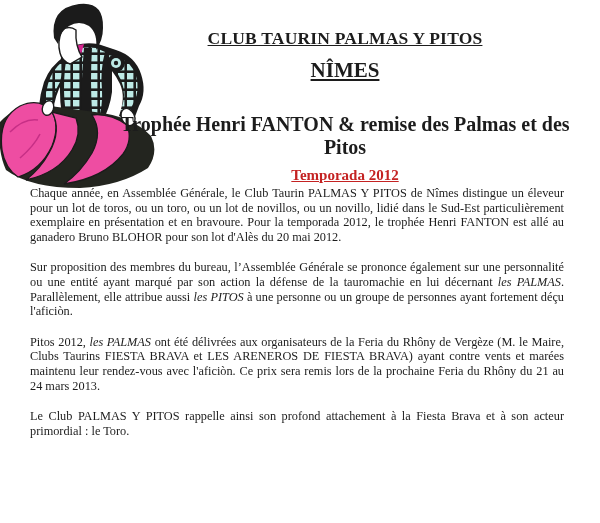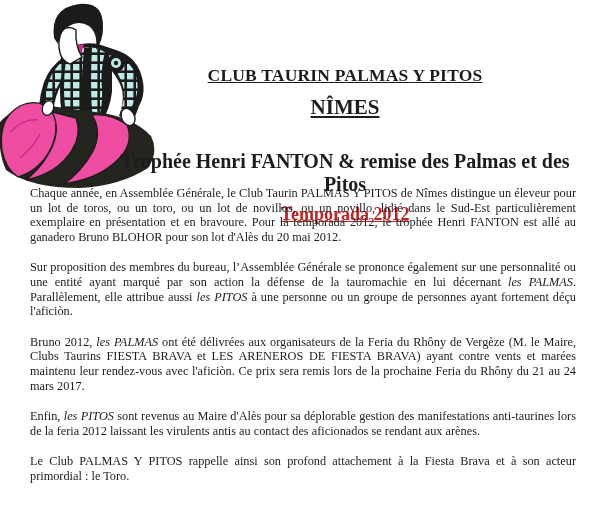--- a/index.html
+++ b/index.html
@@ -14,49 +14,48 @@
   .logo {
     position: absolute;
     left: 0; top: 0;
     width: 158px; height: 188px;
   }
   .header {
     position: absolute;
     left: 100px; top: 28px;
     width: 490px;
     text-align: center;
-    margin-top: 37px;
   }
   .club-title {
     font-size: 17.5px;
     font-weight: bold;
     text-decoration: underline;
     letter-spacing: 0.2px;
   }
   .city {
     font-size: 21px;
     font-weight: bold;
     text-decoration: underline;
     margin-top: 9px;
   }
   .trophy-line {
     font-size: 20px;
     font-weight: 600;
     margin-top: 30px;
   }
   .season {
-    font-size: 18px;
+    font-size: 15px;
     font-weight: bold;
     color: #c42222;
     text-decoration: underline;
     margin-top: 8px;
   }
   .body-text {
     position: absolute;
-    left: 30px; right: 24px;
+    left: 30px; right: 36px;
     top: 186px;
     font-size: 12.3px;
     line-height: 14.6px;
     text-align: justify;
   }
   .body-text p { margin: 0 0 16px 0; }
   .body-text p.last { }
   .body-text i { font-style: italic; }
 </style>
 </head>
@@ -111,18 +110,17 @@
   <div class="city">NÎMES</div>
   <div class="trophy-line">Trophée Henri FANTON &amp; remise des Palmas et des Pitos</div>
   <div class="season">Temporada 2012</div>
 </div>
 
 <div class="body-text">
   <p><span>Chaque année, en Assemblée Générale, le Club Taurin PALMAS Y PITOS de Nîmes distingue un éleveur pour un lot de toros, ou un toro, ou un lot de novillos, ou un novillo, lidié dans le Sud-Est particulièrement exemplaire en présentation et en bravoure. Pour la temporada 2012, le trophée Henri FANTON est allé au ganadero Bruno BLOHOR pour son lot d'Alès du 20 mai 2012.</span></p>
 
   <p><span>Sur proposition des membres du bureau, l’Assemblée Générale se prononce également sur une personnalité ou une entité ayant marqué par son action la défense de la tauromachie en lui décernant </span><i>les PALMAS</i><span>. Parallèlement, elle attribue aussi </span><i>les PITOS</i><span> à une personne ou un groupe de personnes ayant fortement déçu l'aficiòn.</span></p>
 
-  <p><span>Bruno 2012, </span><i>les PALMAS</i><span> ont été délivrées aux organisateurs de la Feria du Rhôny de Vergèze (M. le Maire, Clubs Taurins FIESTA BRAVA et LES ARENEROS DE FIESTA BRAVA) ayant contre vents et marées maintenu leur rendez-vous avec l'aficiòn. Ce prix sera remis lors de la prochaine Feria du Rhôny du 21 au 24 mars 2017.</span></p>
+  <p><span>Pitos 2012, </span><i>les PALMAS</i><span> ont été délivrées aux organisateurs de la Feria du Rhôny de Vergèze (M. le Maire, Clubs Taurins FIESTA BRAVA et LES ARENEROS DE FIESTA BRAVA) ayant contre vents et marées maintenu leur rendez-vous avec l'aficiòn. Ce prix sera remis lors de la prochaine Feria du Rhôny du 21 au 24 mars 2013.</span></p>
 
-  <p><span>Enfin, </span><i>les PITOS</i><span> sont revenus au Maire d'Alès pour sa déplorable gestion des manifestations anti-taurines lors de la feria 2012 laissant les virulents antis au contact des aficionados se rendant aux arènes.</span></p>
 
   <p class="last"><span>Le Club PALMAS Y PITOS rappelle ainsi son profond attachement à la Fiesta Brava et à son acteur primordial : le Toro.</span></p>
 </div>
 
 </body></html>

